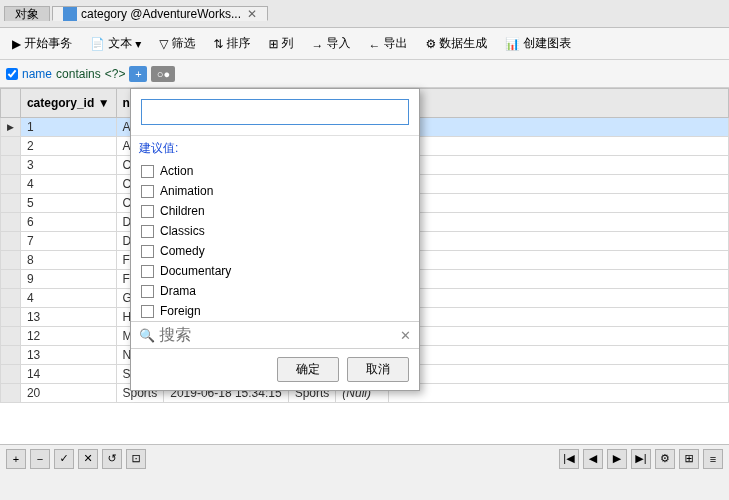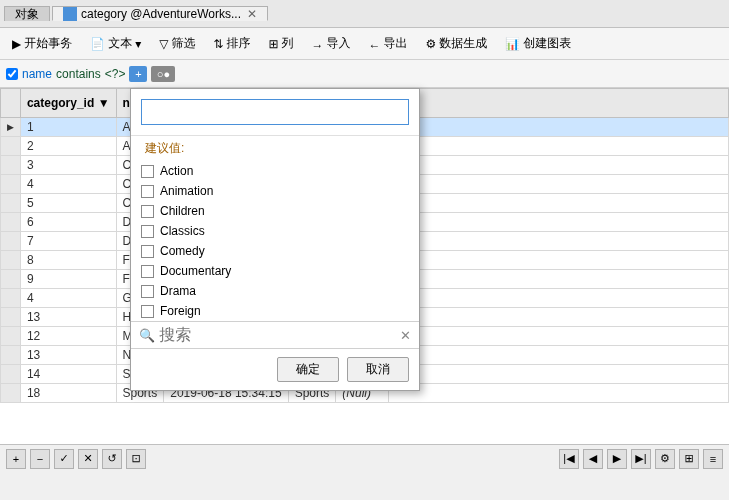--- a/index.html
+++ b/index.html
@@ -171,22 +171,22 @@
     }
     .dialog-input {
       width: 100%;
       height: 26px;
       border: 1px solid #4a90d9;
       padding: 2px 6px;
       font-size: 12px;
       outline: none;
     }
     .suggest-label {
-      padding: 4px 14px;
-      color: #a16207;
+      padding: 4px 8px;
+      color: #1d4ed8;
       font-size: 12px;
     }
     .suggest-list {
       max-height: 200px;
       overflow-y: auto;
     }
     .suggest-item {
       display: flex;
       align-items: center;
       padding: 3px 10px;
@@ -441,21 +441,21 @@
       <td style="background:#e8e8e8;text-align:center;font-size:9px;"></td>
       <td>14</td>
       <td>Sci-Fi</td>
       <td>2019-06-18 15:34:02</td>
       <td>Sci-Fi</td>
       <td class="null-val">(Null)</td>
       <td></td>
     </tr>
           <tr>
       <td style="background:#e8e8e8;text-align:center;font-size:9px;"></td>
-      <td>18</td>
+      <td>20</td>
       <td>Sports</td>
       <td>2019-06-18 15:34:15</td>
       <td>Sports</td>
       <td class="null-val">(Null)</td>
       <td></td>
     </tr>
         </tbody>
     </table>
   </div>
 

